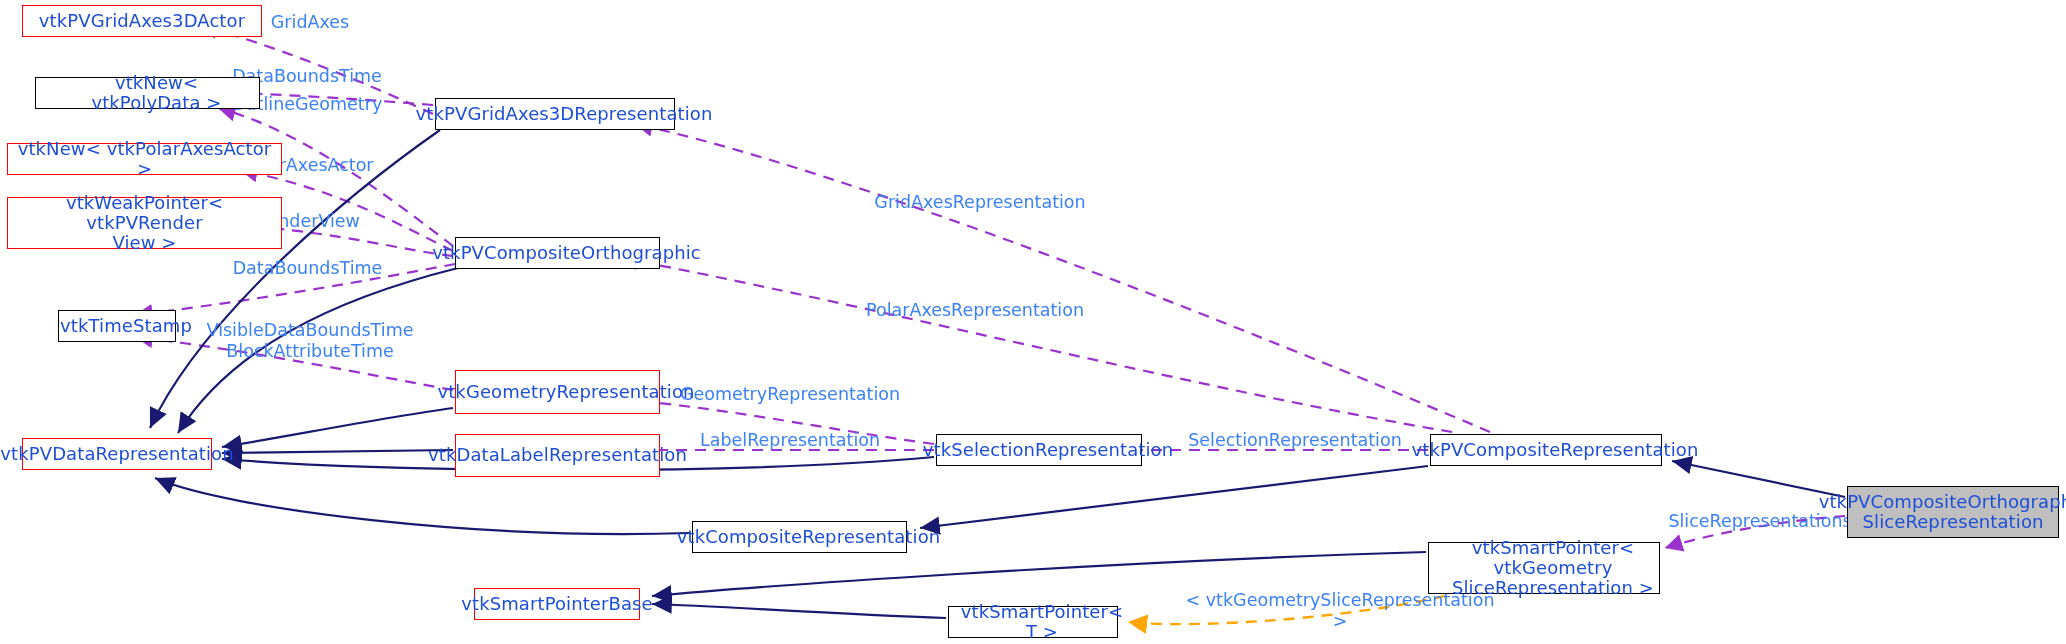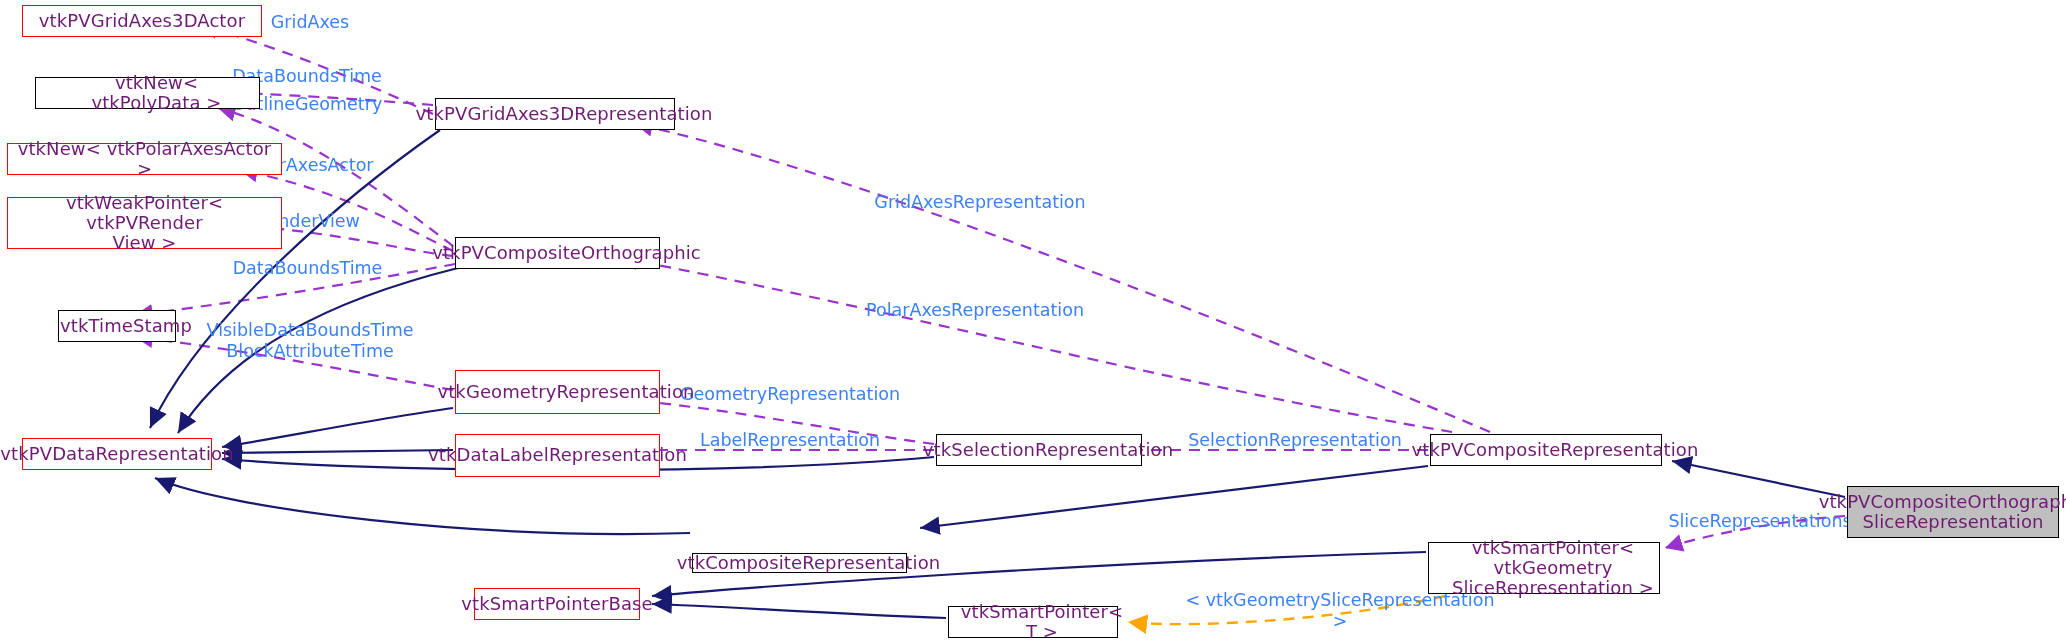--- a/index.html
+++ b/index.html
@@ -25,21 +25,21 @@
   }
   .node {
     position: absolute;
     box-sizing: border-box;
     display: flex;
     align-items: center;
     justify-content: center;
     text-align: center;
     background: #ffffff;
     border: 1px solid #000000;
-    color: #701a75;
+    color: #1d4ed8;
     font-size: 18px;
     line-height: 1.12;
     letter-spacing: 0.1px;
     white-space: pre-line;
     padding: 0 4px;
     z-index: 5;
   }
   .node.red {
     border-color: #ff0000;
   }
@@ -141,21 +141,21 @@
   <div class="node thick" style="left:35px;  top:77px;  width:225px; height:32px;">vtkNew&lt; vtkPolyData &gt;</div>
   <div class="node red" style="left:7px;   top:143px; width:275px; height:32px;">vtkNew&lt; vtkPolarAxesActor &gt;</div>
   <div class="node red" style="left:7px;   top:197px; width:275px; height:52px;">vtkWeakPointer&lt; vtkPVRender
 View &gt;</div>
   <div class="node thick" style="left:58px;  top:310px; width:118px; height:32px;">vtkTimeStamp</div>
   <div class="node red" style="left:22px;  top:438px; width:190px; height:32px;">vtkPVDataRepresentation</div>
   <div class="node thick" style="left:435px; top:98px;  width:240px; height:32px;">vtkPVGridAxes3DRepresentation</div>
   <div class="node thick" style="left:455px; top:237px; width:205px; height:32px;">vtkPVCompositeOrthographic</div>
   <div class="node red" style="left:455px; top:370px; width:205px; height:44px;padding-left:21px;">vtkGeometryRepresentation</div>
   <div class="node red" style="left:455px; top:434px; width:205px; height:43px;">vtkDataLabelRepresentation</div>
-  <div class="node thick" style="left:692px; top:521px; width:215px; height:20px;margin-top:32px;">vtkCompositeRepresentation</div>
+  <div class="node thick" style="left:692px; top:521px; width:215px; height:32px;">vtkCompositeRepresentation</div>
   <div class="node red" style="left:474px; top:588px; width:166px; height:32px;">vtkSmartPointerBase</div>
   <div class="node thick" style="left:948px; top:606px; width:170px; height:32px;">vtkSmartPointer&lt; T &gt;</div>
   <div class="node thick" style="left:936px; top:434px; width:206px; height:32px;">vtkSelectionRepresentation</div>
   <div class="node thick" style="left:1430px;top:434px; width:232px; height:32px;">vtkPVCompositeRepresentation</div>
   <div class="node thick" style="left:1428px;top:542px; width:232px; height:52px;">vtkSmartPointer&lt; vtkGeometry
 SliceRepresentation &gt;</div>
   <div class="node highlight" style="left:1847px;top:486px; width:212px; height:52px;">vtkPVCompositeOrthographic
 SliceRepresentation</div>
 
   <div class="edge-label" style="left:230px;  top:12px;  width:160px;">GridAxes</div>

